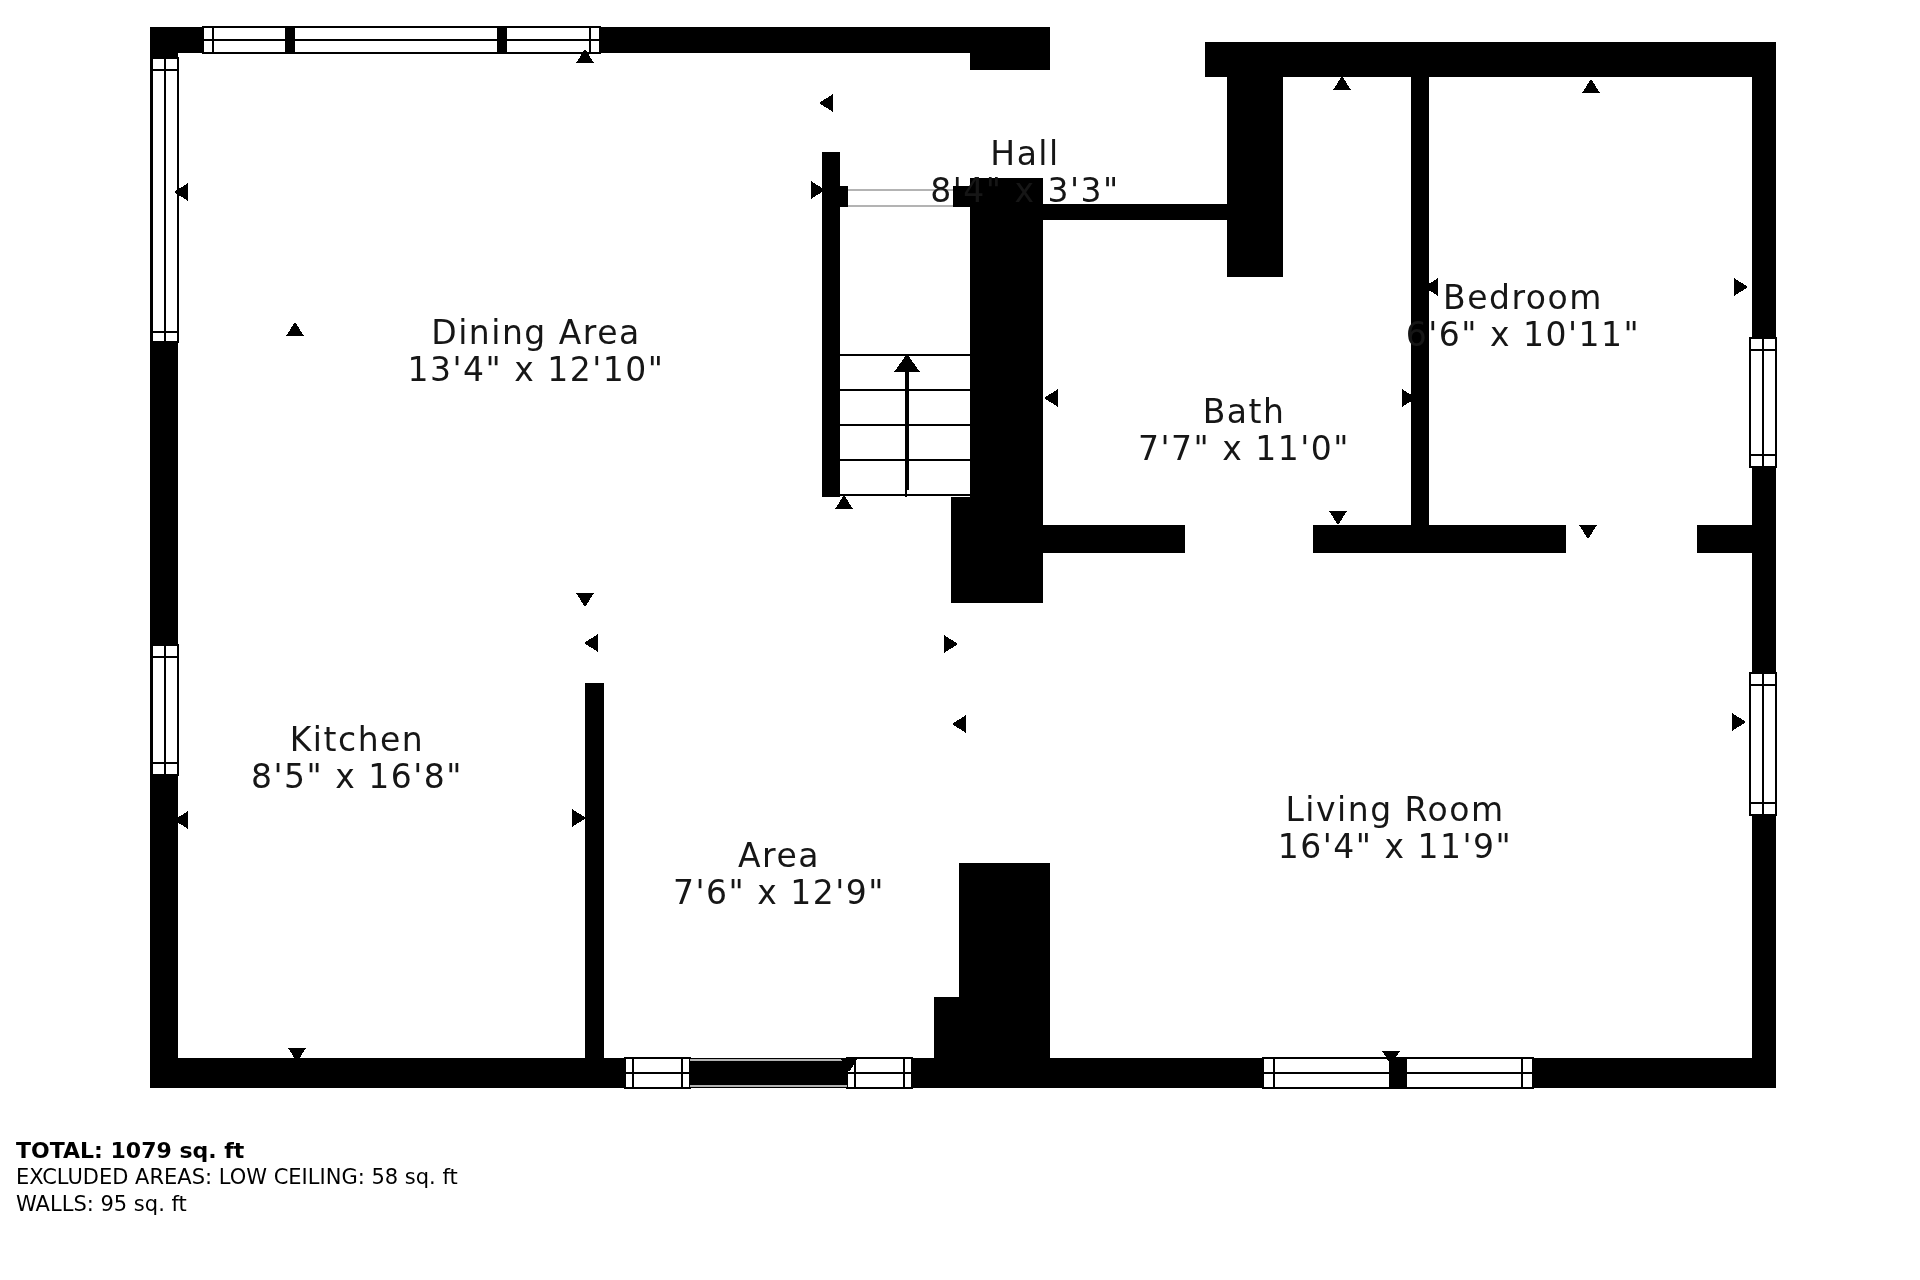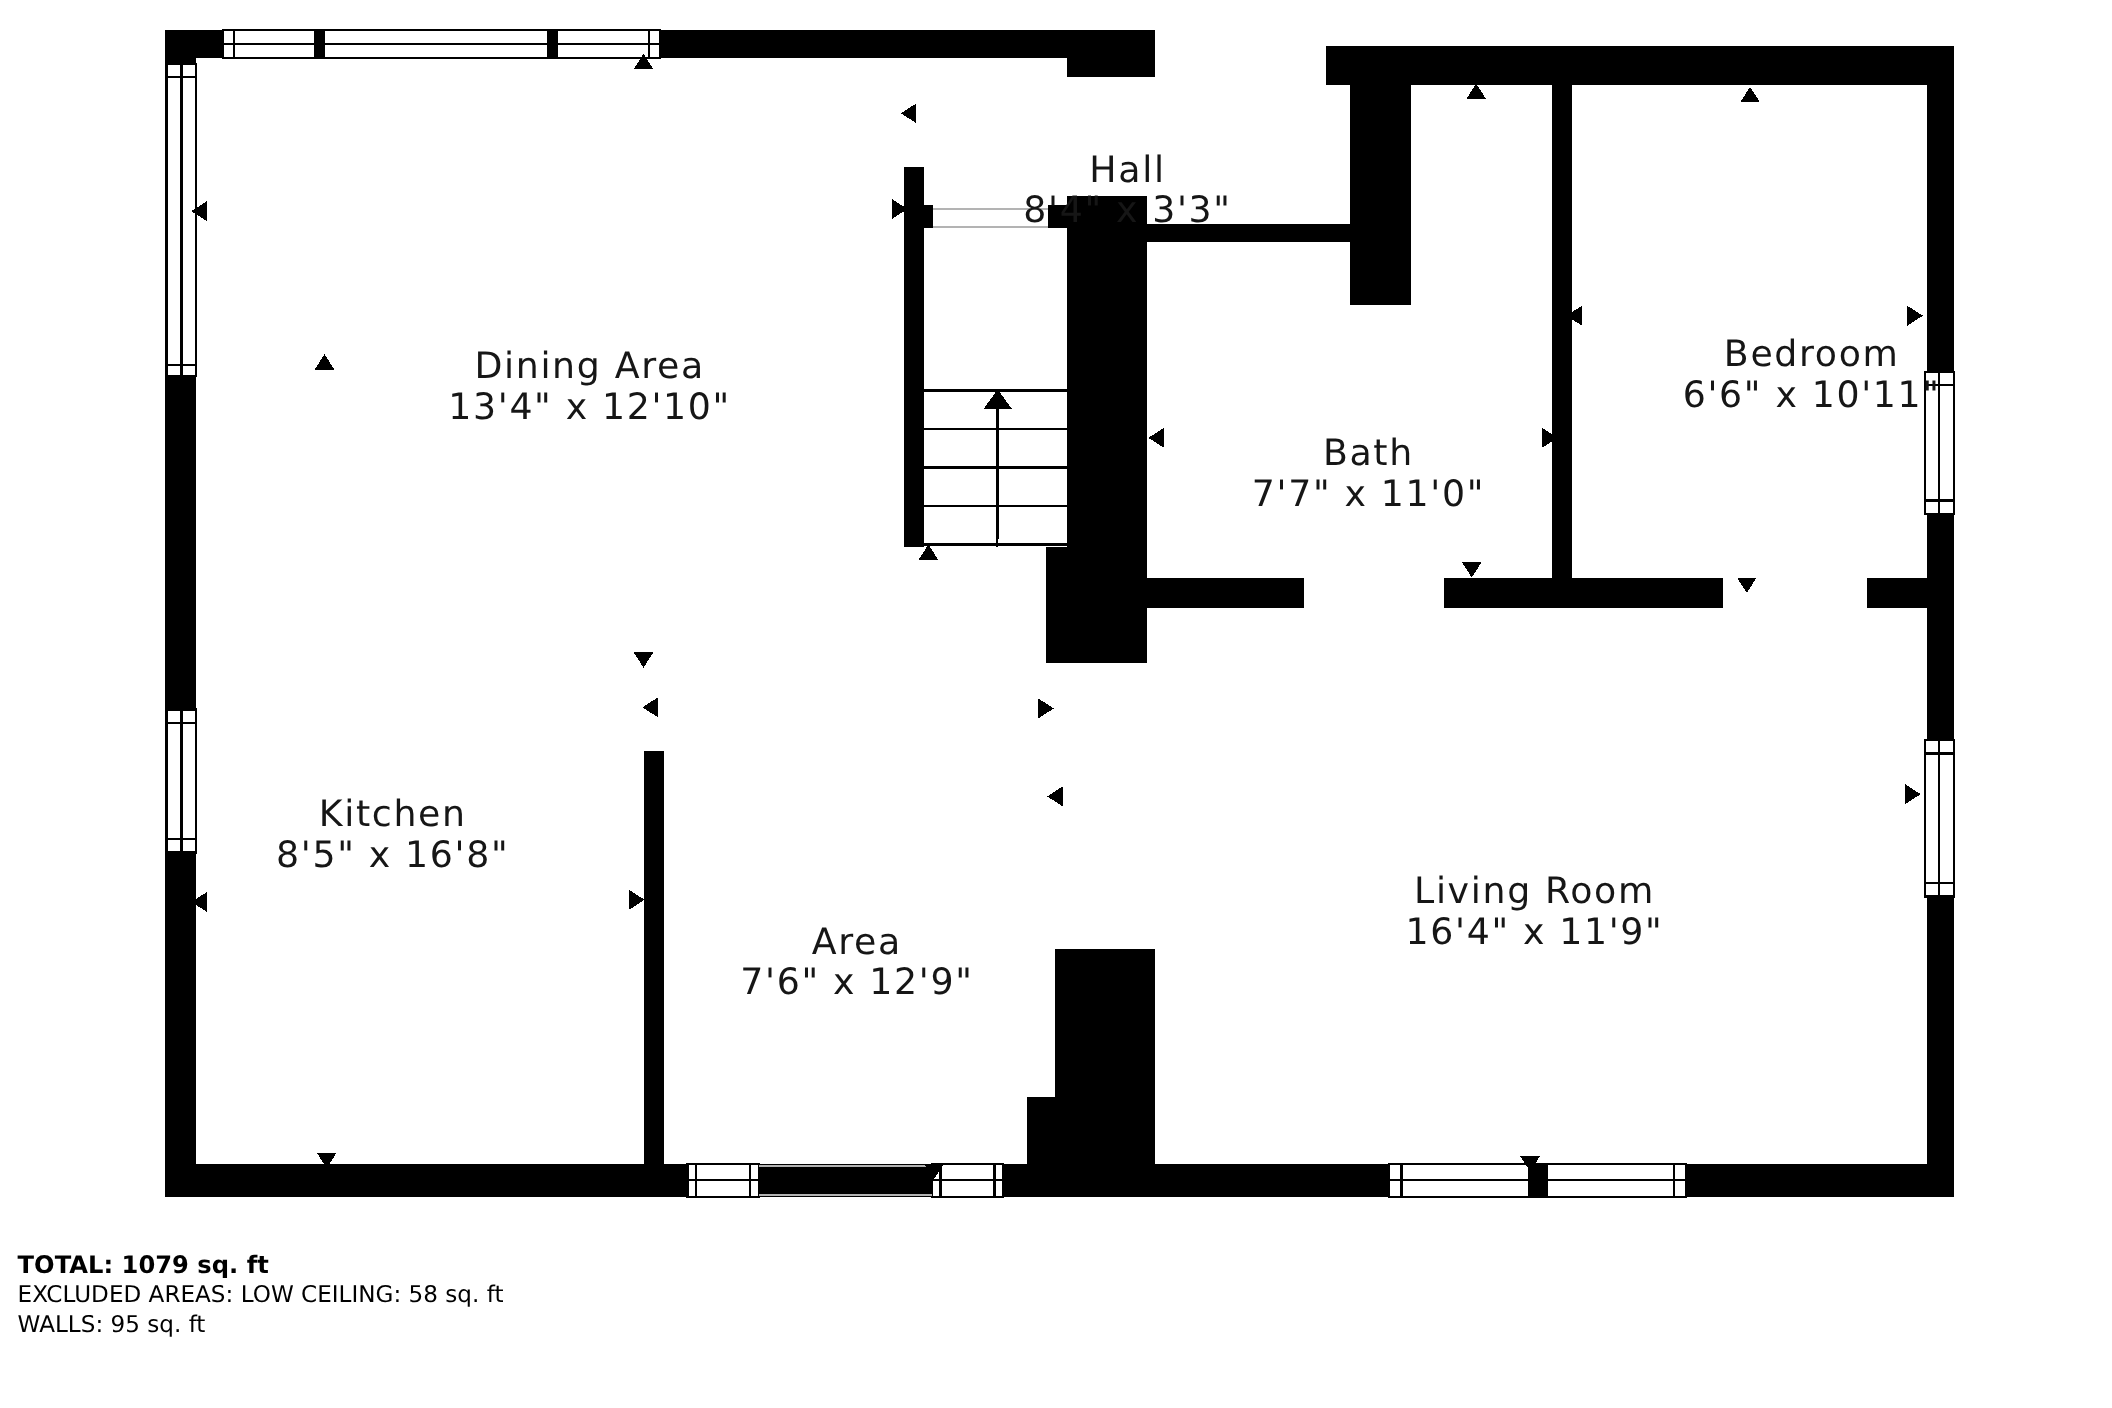--- a/index.html
+++ b/index.html
@@ -126,21 +126,21 @@
         <div>13'4" x 12'10"</div>
       </div>
       <div class="room-label" style="left: 1025px; top: 160px; margin-top: 12px;">
         <div>Hall</div>
         <div>8'4" x 3'3"</div>
       </div>
       <div class="room-label" style="left: 1244px; top: 430px;">
         <div>Bath</div>
         <div>7'7" x 11'0"</div>
       </div>
-      <div class="room-label" style="left: 1647px; top: 316px; margin-top: 24px;">
+      <div class="room-label" style="left: 1523px; top: 316px;">
         <div>Bedroom</div>
         <div>6'6" x 10'11"</div>
       </div>
       <div class="room-label" style="left: 357px; top: 758px;">
         <div>Kitchen</div>
         <div>8'5" x 16'8"</div>
       </div>
       <div class="room-label" style="left: 779px; top: 874px;">
         <div>Area</div>
         <div>7'6" x 12'9"</div>

